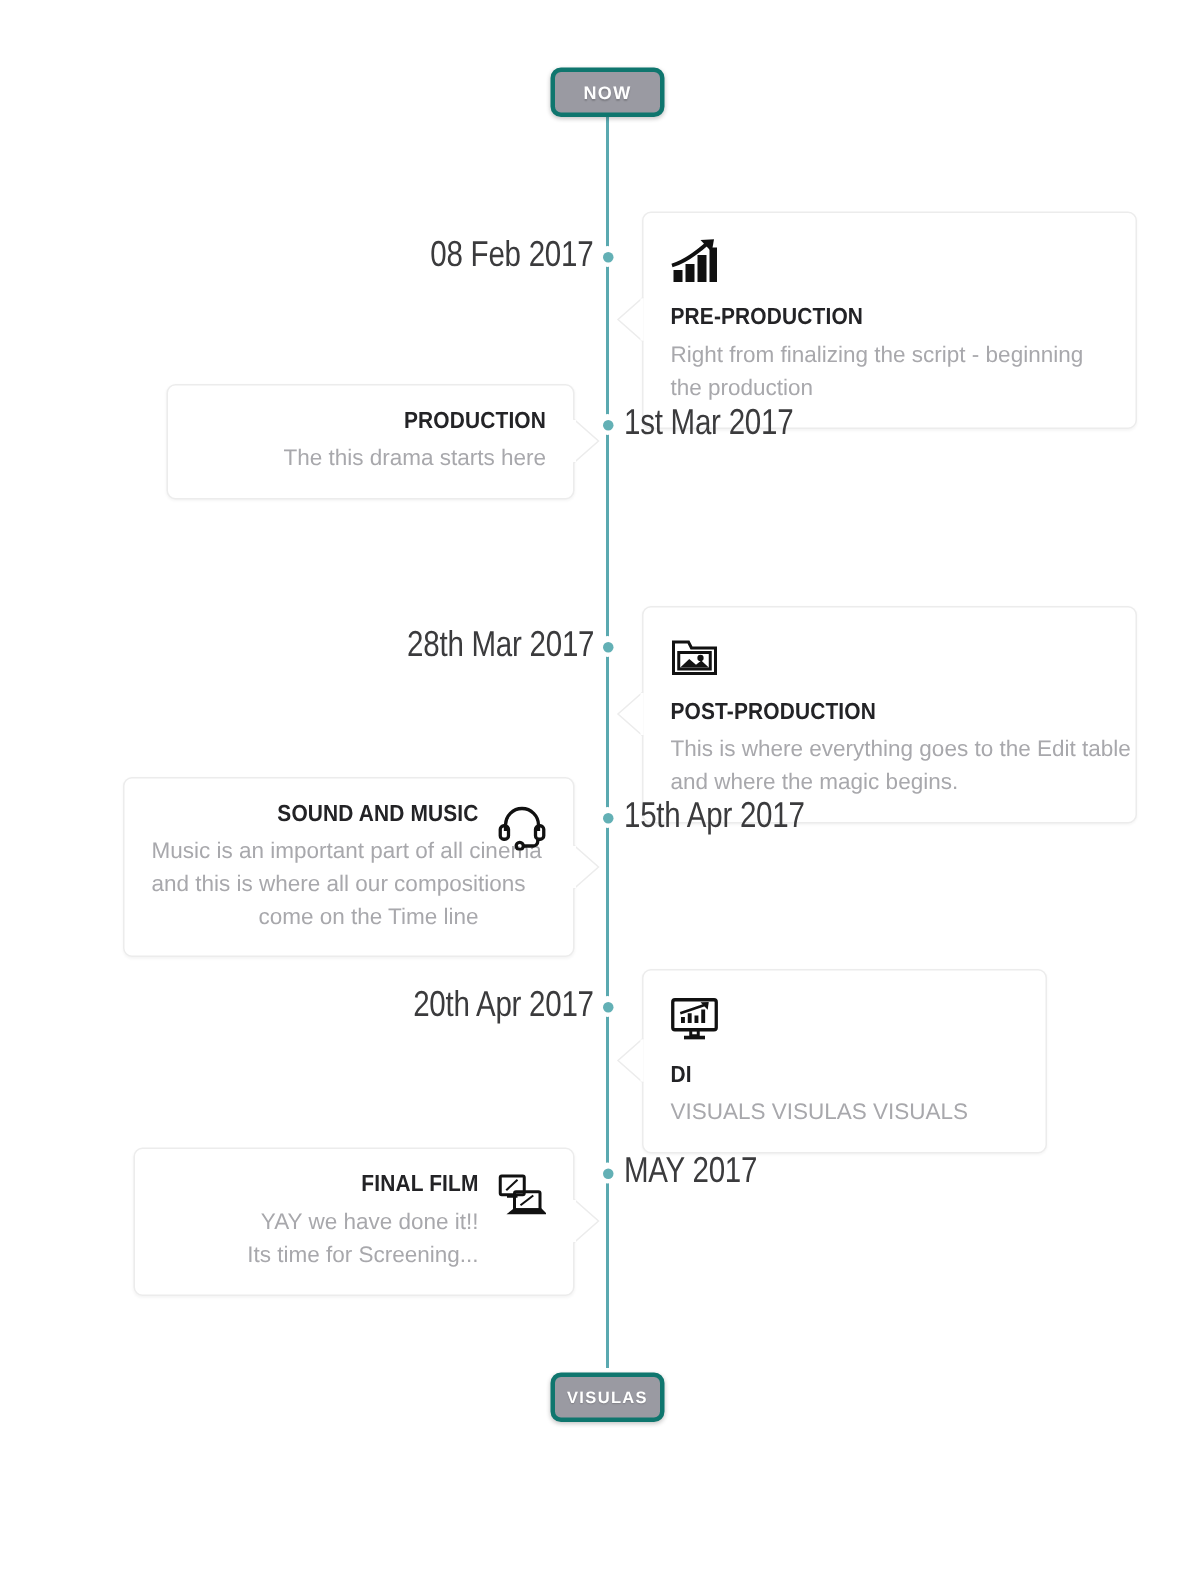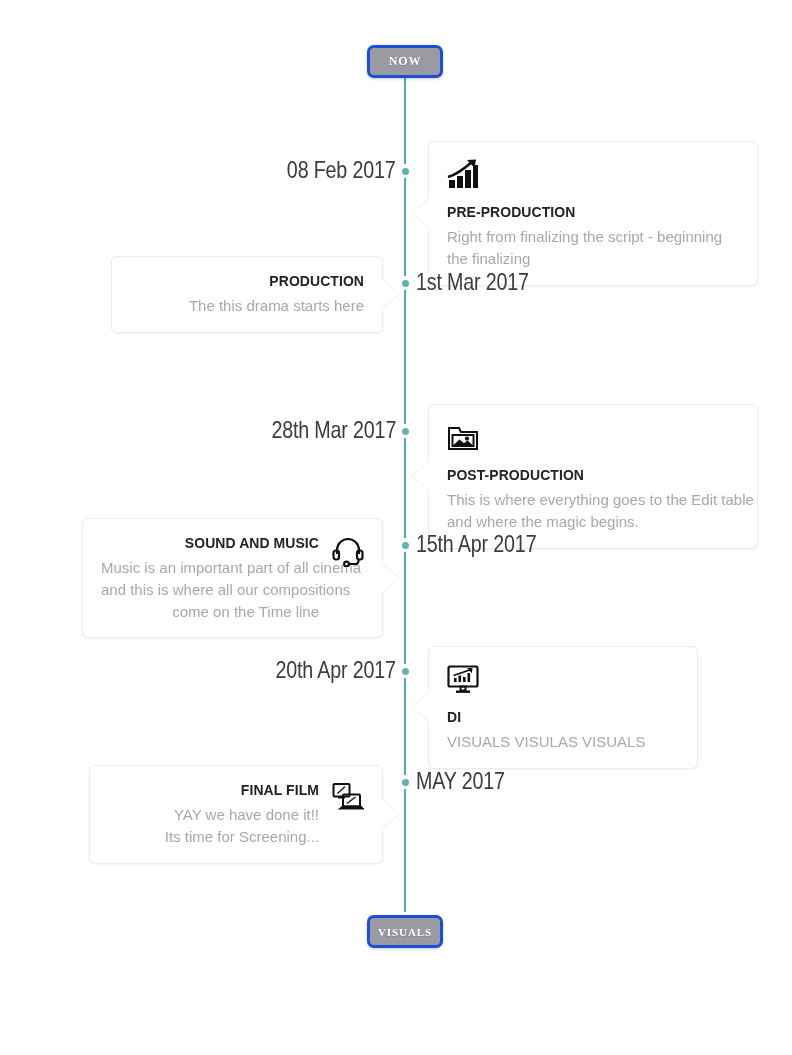--- a/index.html
+++ b/index.html
@@ -28,24 +28,24 @@
     height: 834px;
     background: #5aa9b0;
   }
 
   
   .badge {
     position: absolute;
     background: #9a9aa2;
     color: #ffffff;
     border-radius: 7px;
-    border: 3px solid #1d4ed8;
+    border: 3px solid #0f766e;
     box-shadow: 0 1px 3px rgba(0,0,0,0.22);
     text-align: center;
-    font-family: Liberation Serif, serif;
+    font-family: Liberation Sans, sans-serif;
     font-weight: bold;
     letter-spacing: 0.9px;
     display: flex;
     align-items: center;
     justify-content: center;
     text-shadow: 0 1px 1px rgba(0,0,0,0.18);
   }
   .badge-now {
     left: 367px;  top: 45px;
     width: 76px;  height: 33px;
@@ -154,21 +154,21 @@
 </style>
 <style>.node-dot::after{background:#63b0b5;}.card-title{color:#232326;}.card-desc{color:#a8a8ac;}.date{color:#3b3b3d;}.card{border-color:#ececec;}</style></head>
 <body>
 
 <div id="timeline-root">
 
   <div class="spine" style="background: rgb(90, 169, 176);"></div>
 
   <div class="badge badge-now" style="background: rgb(154, 154, 162);">NOW</div>
 
-  <div class="badge badge-release" style="background: rgb(154, 154, 162);">VISUALS</div>
+  <div class="badge badge-release" style="background: rgb(154, 154, 162);">VISULAS</div>
 
   <div id="rows">
       <div class="row" style="top: 0px;">
         <div class="node-dot" style="top: 164px; --accent: #63b0b5;"></div>
         <div class="date left" style="top: 156px;">08 Feb 2017</div>
         <div class="card is-right" style="left: 428px; width: 330px; top: 141px; min-height: 88px;">
           <div class="notch on-left"><svg width="18" height="30" viewBox="0 0 18 30" aria-hidden="true">
               <path d="M18 0 L1 15 L18 30" fill="#ffffff" stroke="#ececec" stroke-width="1"></path>
               <rect x="16" y="1" width="3" height="28" fill="#ffffff"></rect>
             </svg></div>
@@ -178,21 +178,21 @@
                 <rect x="10" y="18" width="6" height="12" fill="#111"></rect>
                 <rect x="18" y="12" width="6" height="18" fill="#111"></rect>
                 <rect x="26" y="7" width="5" height="23" fill="#111"></rect>
                 <path d="M1 19 C8 17 16 12 26 3" stroke="#111" stroke-width="2.6" fill="none"></path>
                 <path d="M20 2 L29 1.5 L27.5 10 Z" fill="#111"></path>
               </svg></span>
             <div class="card-text">
               <div class="card-title">PRE-PRODUCTION</div>
               <div class="card-desc">
                 <span class="ln">Right from finalizing the script - beginning</span>
-                <span class="ln">the finalizing</span>
+                <span class="ln">the production</span>
               </div>
             </div>
           </div>
         </div>
       </div>
       <div class="row" style="top: 0px;">
         <div class="node-dot" style="top: 276px; --accent: #63b0b5;"></div>
         <div class="date right" style="top: 268px;">1st Mar 2017</div>
         <div class="card is-left" style="left: 111px; width: 272px; top: 256px; min-height: 70px;">
           <div class="notch on-right"><svg width="18" height="30" viewBox="0 0 18 30" aria-hidden="true">

